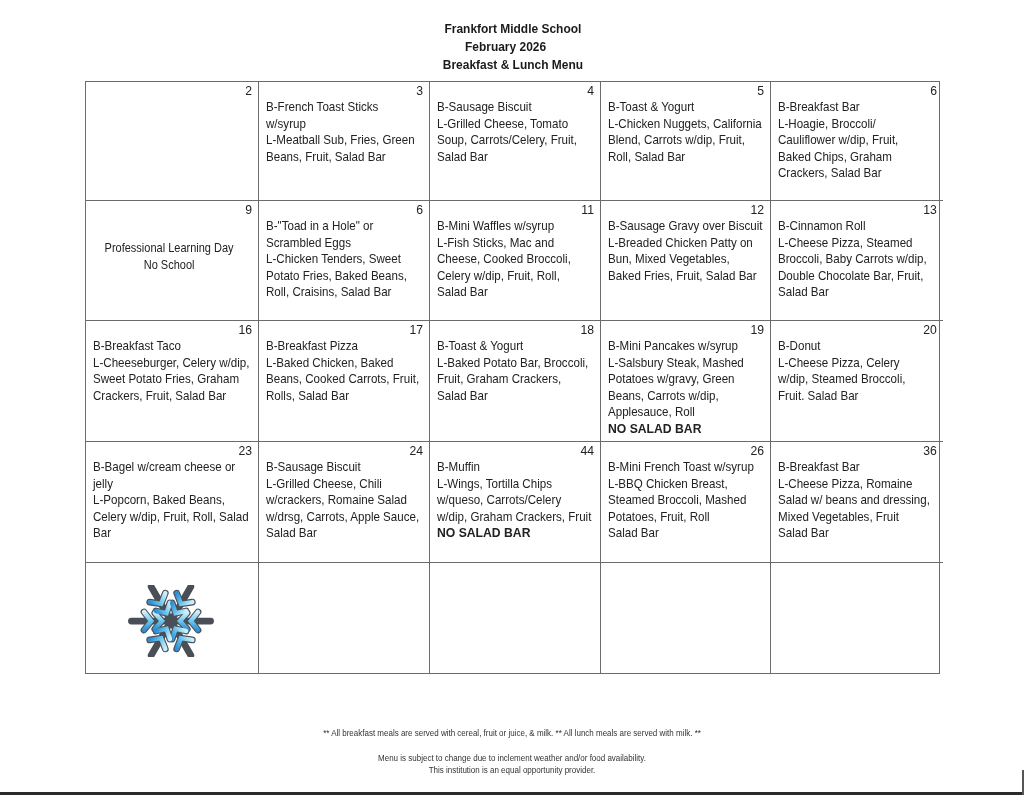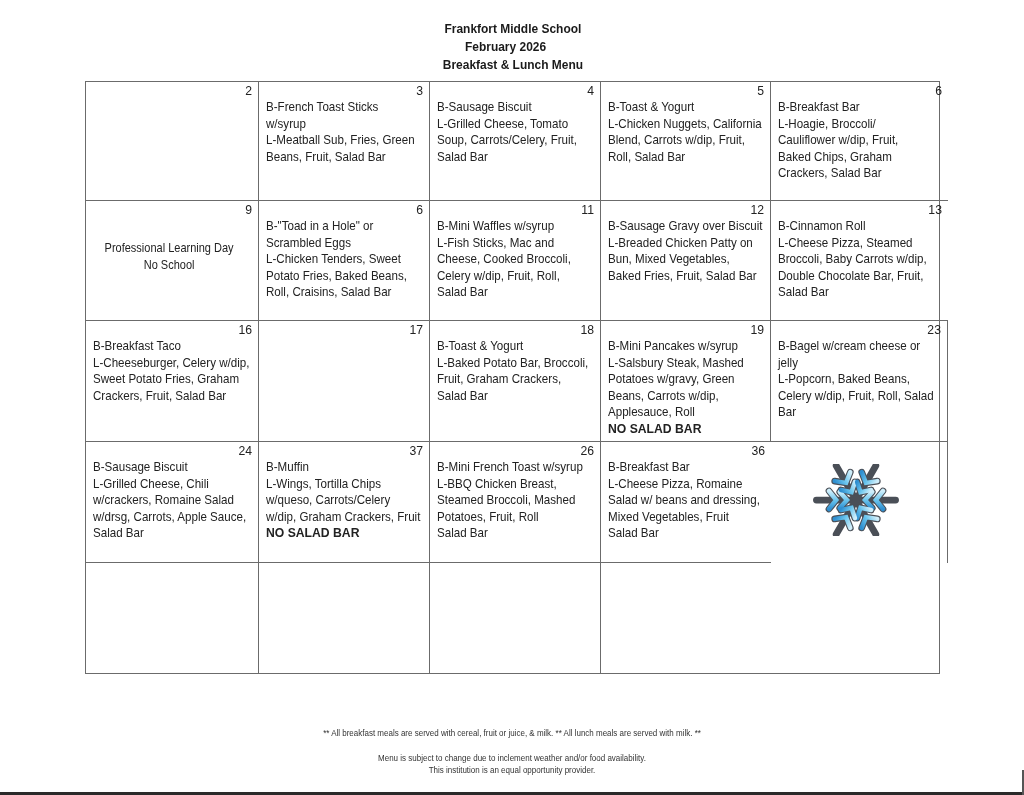--- a/index.html
+++ b/index.html
@@ -158,20 +158,26 @@
       <span class="day">16</span>
       <div>
         <span class="item">B-Breakfast Taco</span>
         <span class="item">L-Cheeseburger, Celery w/dip,</span>
         <span class="item">Sweet Potato Fries, Graham</span>
         <span class="item">Crackers, Fruit, Salad Bar</span>
       </div>
     </div>
     <div class="cell">
       <span class="day">17</span>
+      <div>
+        <span class="item">B-Breakfast Pizza</span>
+        <span class="item">L-Baked Chicken, Baked</span>
+        <span class="item">Beans, Cooked Carrots, Fruit,</span>
+        <span class="item">Rolls, Salad Bar</span>
+      </div>
     </div>
     <div class="cell">
       <span class="day">18</span>
       <div>
         <span class="item">B-Toast &amp; Yogurt</span>
         <span class="item">L-Baked Potato Bar, Broccoli,</span>
         <span class="item">Fruit, Graham Crackers,</span>
         <span class="item">Salad Bar</span>
       </div>
     </div>
@@ -179,20 +185,29 @@
       <span class="day">19</span>
       <div>
         <span class="item">B-Mini Pancakes w/syrup</span>
         <span class="item">L-Salsbury Steak, Mashed</span>
         <span class="item">Potatoes w/gravy, Green</span>
         <span class="item">Beans, Carrots w/dip,</span>
         <span class="item">Applesauce, Roll</span>
         <span class="note">NO SALAD BAR</span>
       </div>
     </div>
+    <div class="cell col-last">
+      <span class="day">20</span>
+      <div>
+        <span class="item">B-Donut</span>
+        <span class="item">L-Cheese Pizza, Celery</span>
+        <span class="item">w/dip, Steamed Broccoli,</span>
+        <span class="item">Fruit. Salad Bar</span>
+      </div>
+    </div>
     <div class="cell">
       <span class="day">23</span>
       <div>
         <span class="item">B-Bagel w/cream cheese or</span>
         <span class="item">jelly</span>
         <span class="item">L-Popcorn, Baked Beans,</span>
         <span class="item">Celery w/dip, Fruit, Roll, Salad</span>
         <span class="item">Bar</span>
       </div>
     </div>
@@ -200,21 +215,21 @@
       <span class="day">24</span>
       <div>
         <span class="item">B-Sausage Biscuit</span>
         <span class="item">L-Grilled Cheese, Chili</span>
         <span class="item">w/crackers, Romaine Salad</span>
         <span class="item">w/drsg, Carrots, Apple Sauce,</span>
         <span class="item">Salad Bar</span>
       </div>
     </div>
     <div class="cell">
-      <span class="day">37</span>
+      <span class="day">44</span>
       <div>
         <span class="item">B-Muffin</span>
         <span class="item">L-Wings, Tortilla Chips</span>
         <span class="item">w/queso, Carrots/Celery</span>
         <span class="item">w/dip, Graham Crackers, Fruit</span>
         <span class="note">NO SALAD BAR</span>
       </div>
     </div>
     <div class="cell">
       <span class="day">26</span>

